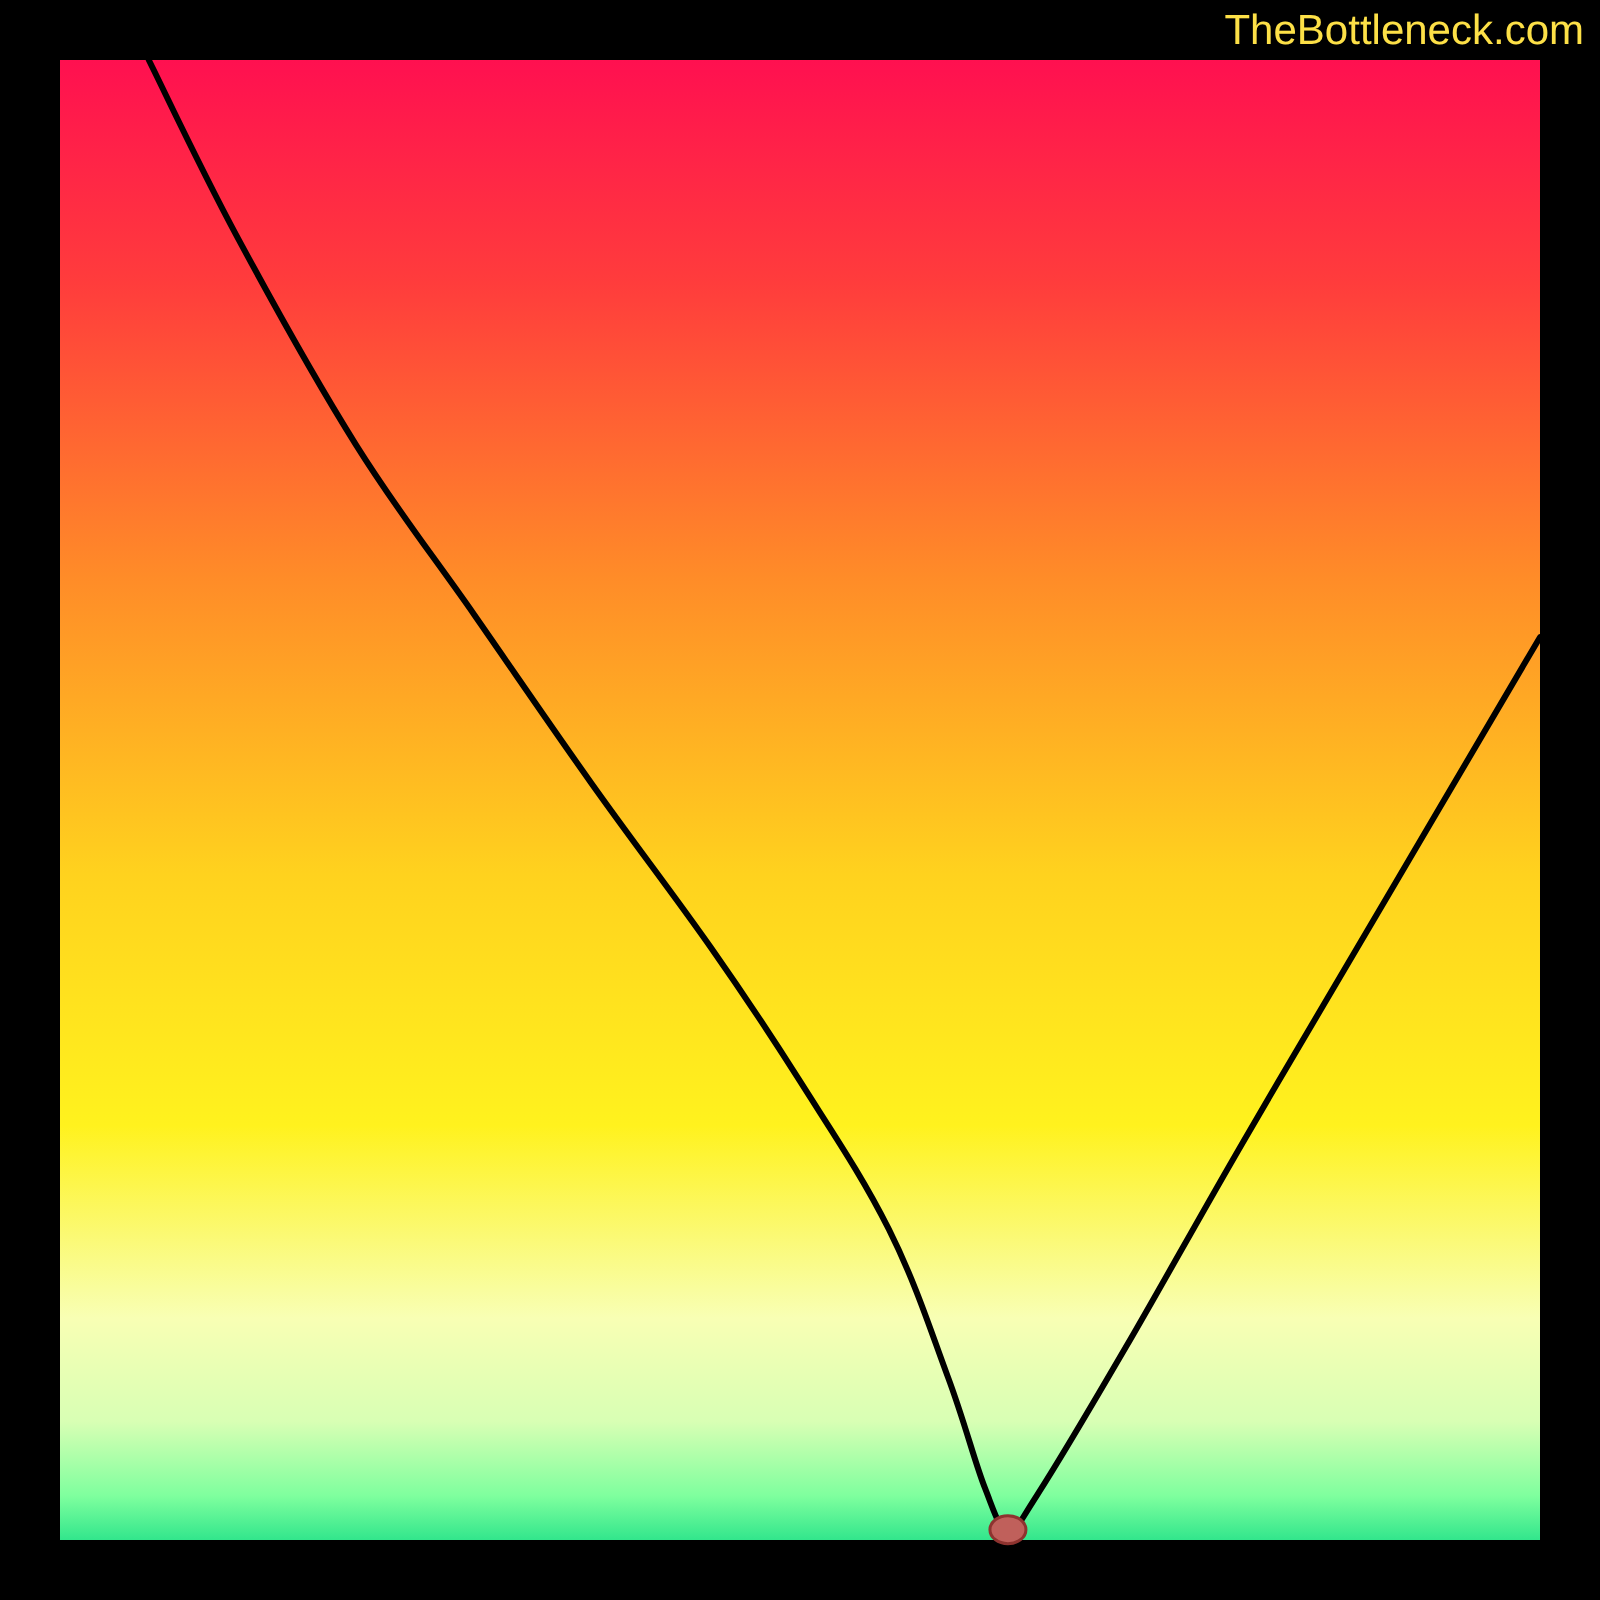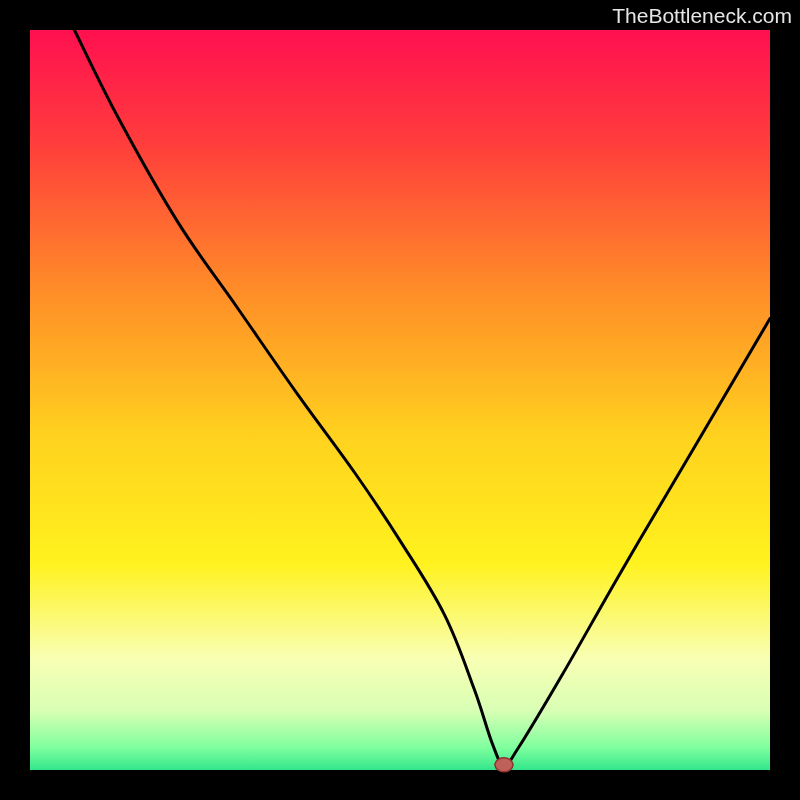--- a/index.html
+++ b/index.html
@@ -1,17 +1,17 @@
 <!DOCTYPE html>
 <html><head>
 <meta charset="utf-8">
 <style>
   body{margin:0;padding:0;background:#000;width:800px;height:800px;font-family:Arial,sans-serif}
   .container{position:relative;width:800px;height:800px}
-  .watermark{position:absolute;top:4px;right:8px;color:#e5e5e5;font-size:21px;font-weight:500}
+  .watermark{position:absolute;top:4px;right:8px;color:#fde047;font-size:21px;font-weight:500}
   svg{display:block}
 </style>
 </head>
 <body>
 
 <div class="container">
   <div class="watermark">TheBottleneck.com</div>
   <svg id="chart" width="800" height="800">
     <defs>
       <linearGradient id="bg-grad" x1="0" y1="0" x2="0" y2="1">

